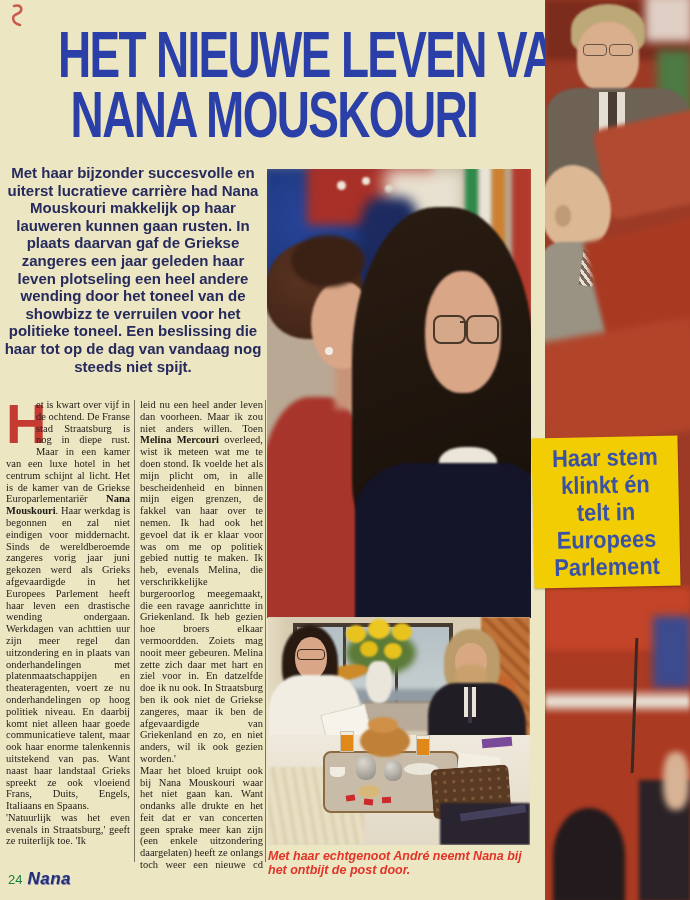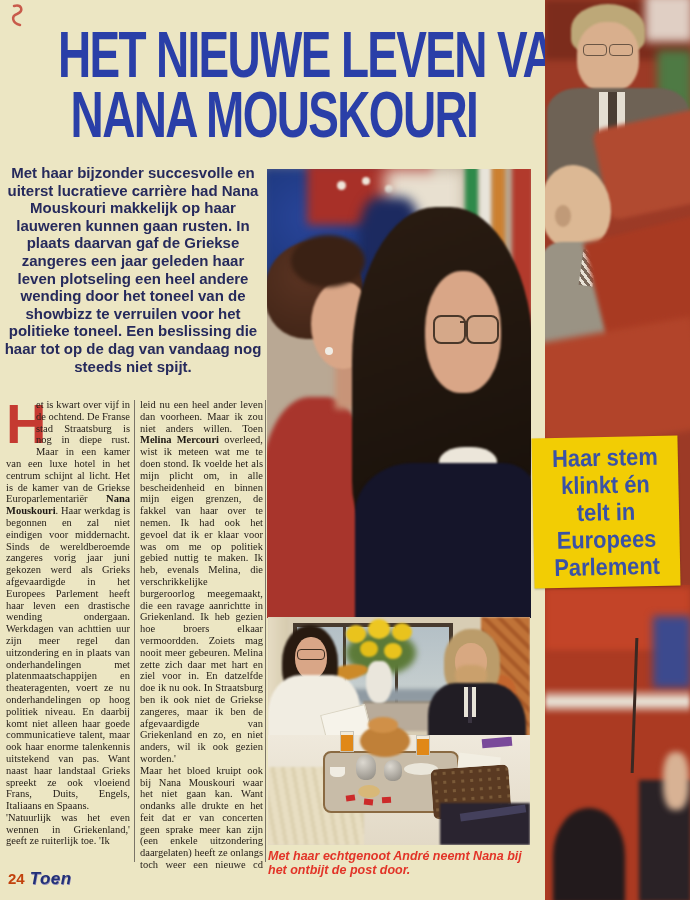--- a/index.html
+++ b/index.html
@@ -52,21 +52,21 @@
     font-weight:900;font-size:23px;line-height:26px;color:#3a52a6;
     text-align:center;padding:0 6px;transform:scale(.95,1.05);
   }
   
   .caption{
     position:absolute;left:268px;top:849px;width:268px;
     font-weight:bold;font-size:12.5px;line-height:14px;color:#e23428;font-style:italic;
   }
   
   .footer{position:absolute;left:8px;top:869px;display:flex;align-items:baseline;gap:5px;}
-  .pageno{font-weight:bold;font-size:15px;color:#c2410c;}
+  .pageno{font-weight:normal;font-size:13px;color:#15803d;}
   .storylogo{
     font-style:italic;font-weight:900;font-size:17px;letter-spacing:.5px;
     color:#223077;text-shadow:0.5px 0.5px 0 #8a86b8;
   }
   .penmark{position:absolute;left:8px;top:3px;opacity:.8;}
 </style>
 </head>
 <body>
 
 <svg class="penmark" width="20" height="26" viewBox="0 0 20 26">
@@ -75,21 +75,21 @@
 
 <div class="headline">
   <span class="hl hl1">HET NIEUWE LEVEN VAN</span><br>
   <span class="hl hl2">NANA MOUSKOURI</span>
 </div>
 
 <div class="intro">Met haar bijzonder succesvolle en uiterst lucratieve carrière had Nana Mouskouri makkelijk op haar lauweren kunnen gaan rusten. In plaats daarvan gaf de Griekse zangeres een jaar geleden haar leven plotseling een heel andere wending door het toneel van de showbizz te verruilen voor het politieke toneel. Een beslissing die haar tot op de dag van vandaag nog steeds niet spijt.</div>
 
 <div class="column col1">
   <span class="dropcap">H</span><span>et is kwart over vijf in de ochtend. De Franse stad Straatsburg is nog in diepe rust. Maar in een kamer van een luxe hotel in het centrum schijnt al licht. Het is de kamer van de Griekse Europarlementariër </span><b>Nana Mouskouri</b><span>. Haar werkdag is begonnen en zal niet eindigen voor middernacht. Sinds de wereldberoemde zangeres vorig jaar juni gekozen werd als Grieks afgevaardigde in het Europees Parlement heeft haar leven een drastische wending ondergaan. Werkdagen van achttien uur zijn meer regel dan uitzondering en in plaats van onderhandelingen met platenmaatschappijen en theateragenten, voert ze nu onderhandelingen op hoog politiek niveau. En daarbij komt niet alleen haar goede communicatieve talent, maar ook haar enorme talenkennis uitstekend van pas. Want naast haar landstaal Grieks spreekt ze ook vloeiend Frans, Duits, Engels, Italiaans en Spaans.</span><br>
-  <span>'Natuurlijk was het even wennen in Griekenland,' geeft ze ruiterlijk toe. 'Ik</span>
+  <span>'Natuurlijk was het even evenals in Straatsburg,' geeft ze ruiterlijk toe. 'Ik</span>
 </div>
 
 <div class="column col2">
   <span>leid nu een heel ander leven dan voorheen. Maar ik zou niet anders willen. Toen </span><b>Melina Mercouri</b><span> overleed, wist ik meteen wat me te doen stond. Ik voelde het als mijn plicht om, in alle bescheidenheid en binnen mijn eigen grenzen, de fakkel van haar over te nemen. Ik had ook het gevoel dat ik er klaar voor was om me op politiek gebied nuttig te maken. Ik heb, evenals Melina, die verschrikkelijke burgeroorlog meegemaakt, die een ravage aanrichtte in Griekenland. Ik heb gezien hoe broers elkaar vermoordden. Zoiets mag nooit meer gebeuren. Melina zette zich daar met hart en ziel voor in. En datzelfde doe ik nu ook. In Straatsburg ben ik ook niet de Griekse zangeres, maar ik ben de afgevaardigde van Griekenland en zo, en niet anders, wil ik ook gezien worden.'</span><br>
   <span>Maar het bloed kruipt ook bij Nana Mouskouri waar het niet gaan kan. Want ondanks alle drukte en het feit dat er van concerten geen sprake meer kan zijn (een enkele uitzondering daargelaten) heeft ze onlangs toch weer een nieuwe cd getiteld</span>
 </div>
 
 <div class="rule-v" style="left:134px;"></div>
 <div class="rule-v" style="left:265px;"></div>
 
@@ -209,14 +209,14 @@
 </div>
 
 <div class="callout">
   <div class="ct">Haar stem klinkt én telt in Europees Parlement</div>
 </div>
 
 <div class="caption">Met haar echtgenoot André neemt Nana bij het ontbijt de post door.</div>
 
 <div class="footer">
   <span class="pageno">24</span>
-  <span class="storylogo">Toen</span>
+  <span class="storylogo">Nana</span>
 </div>
 
 </body></html>

